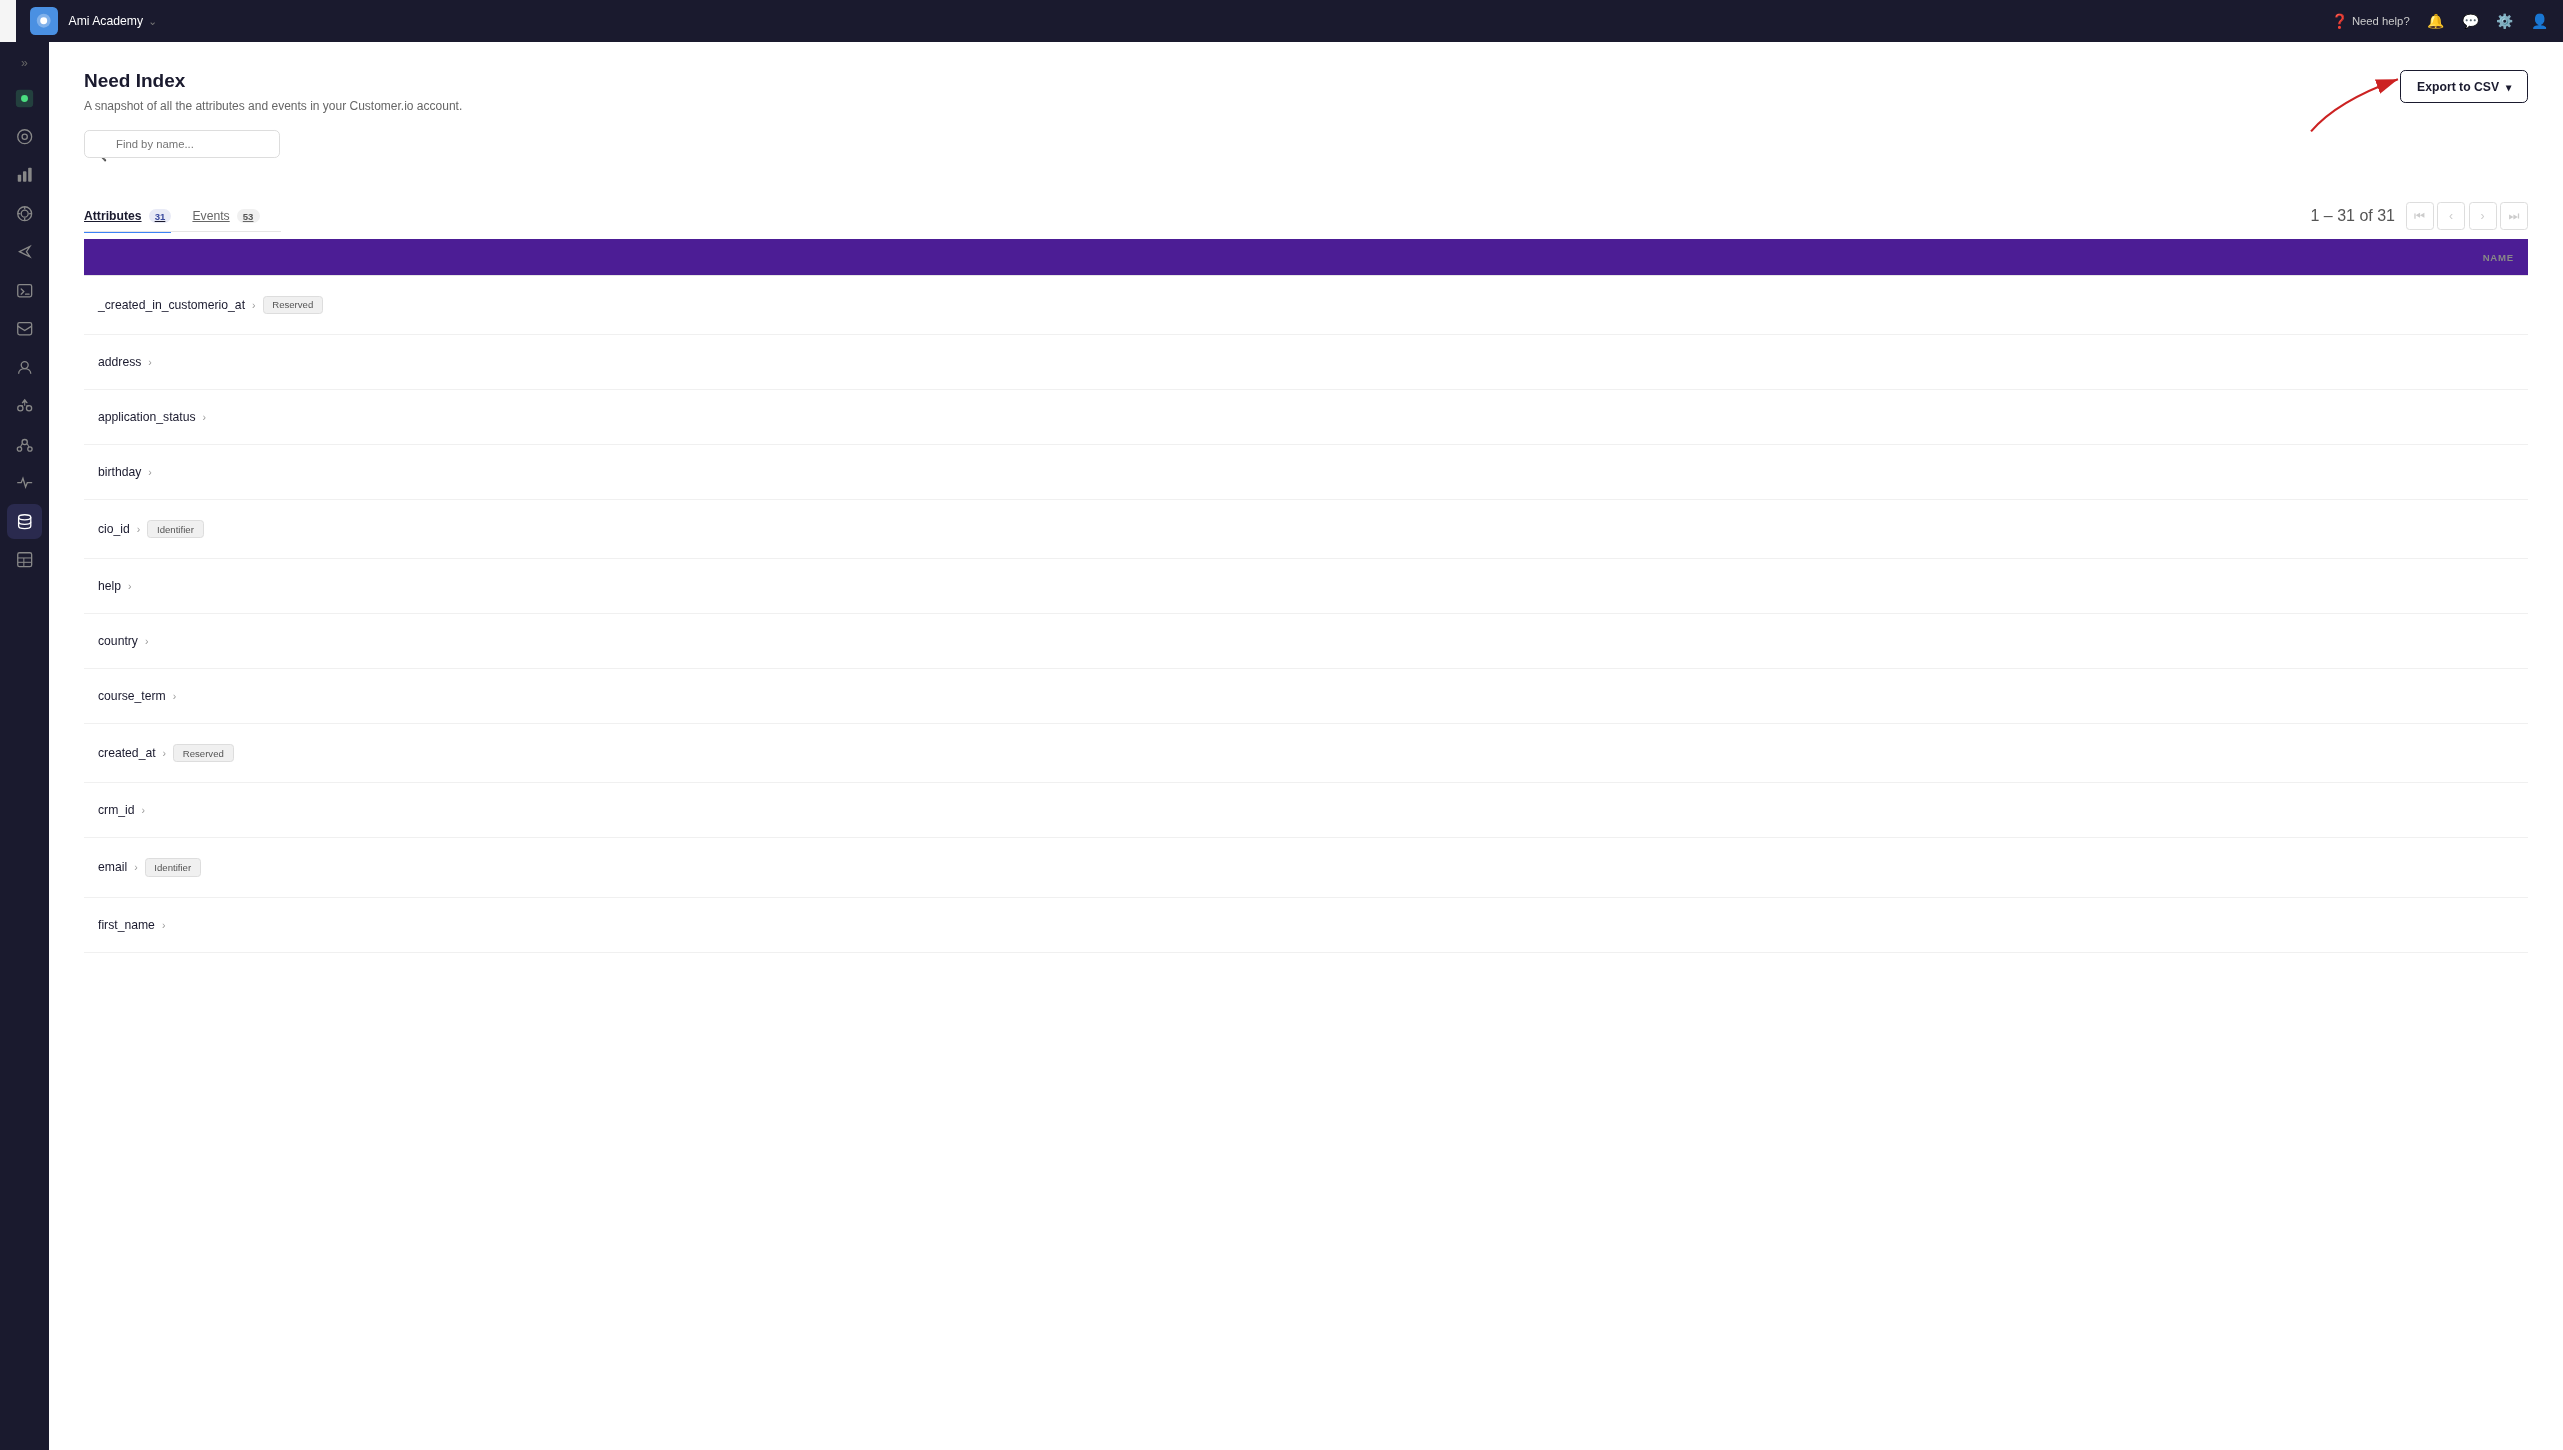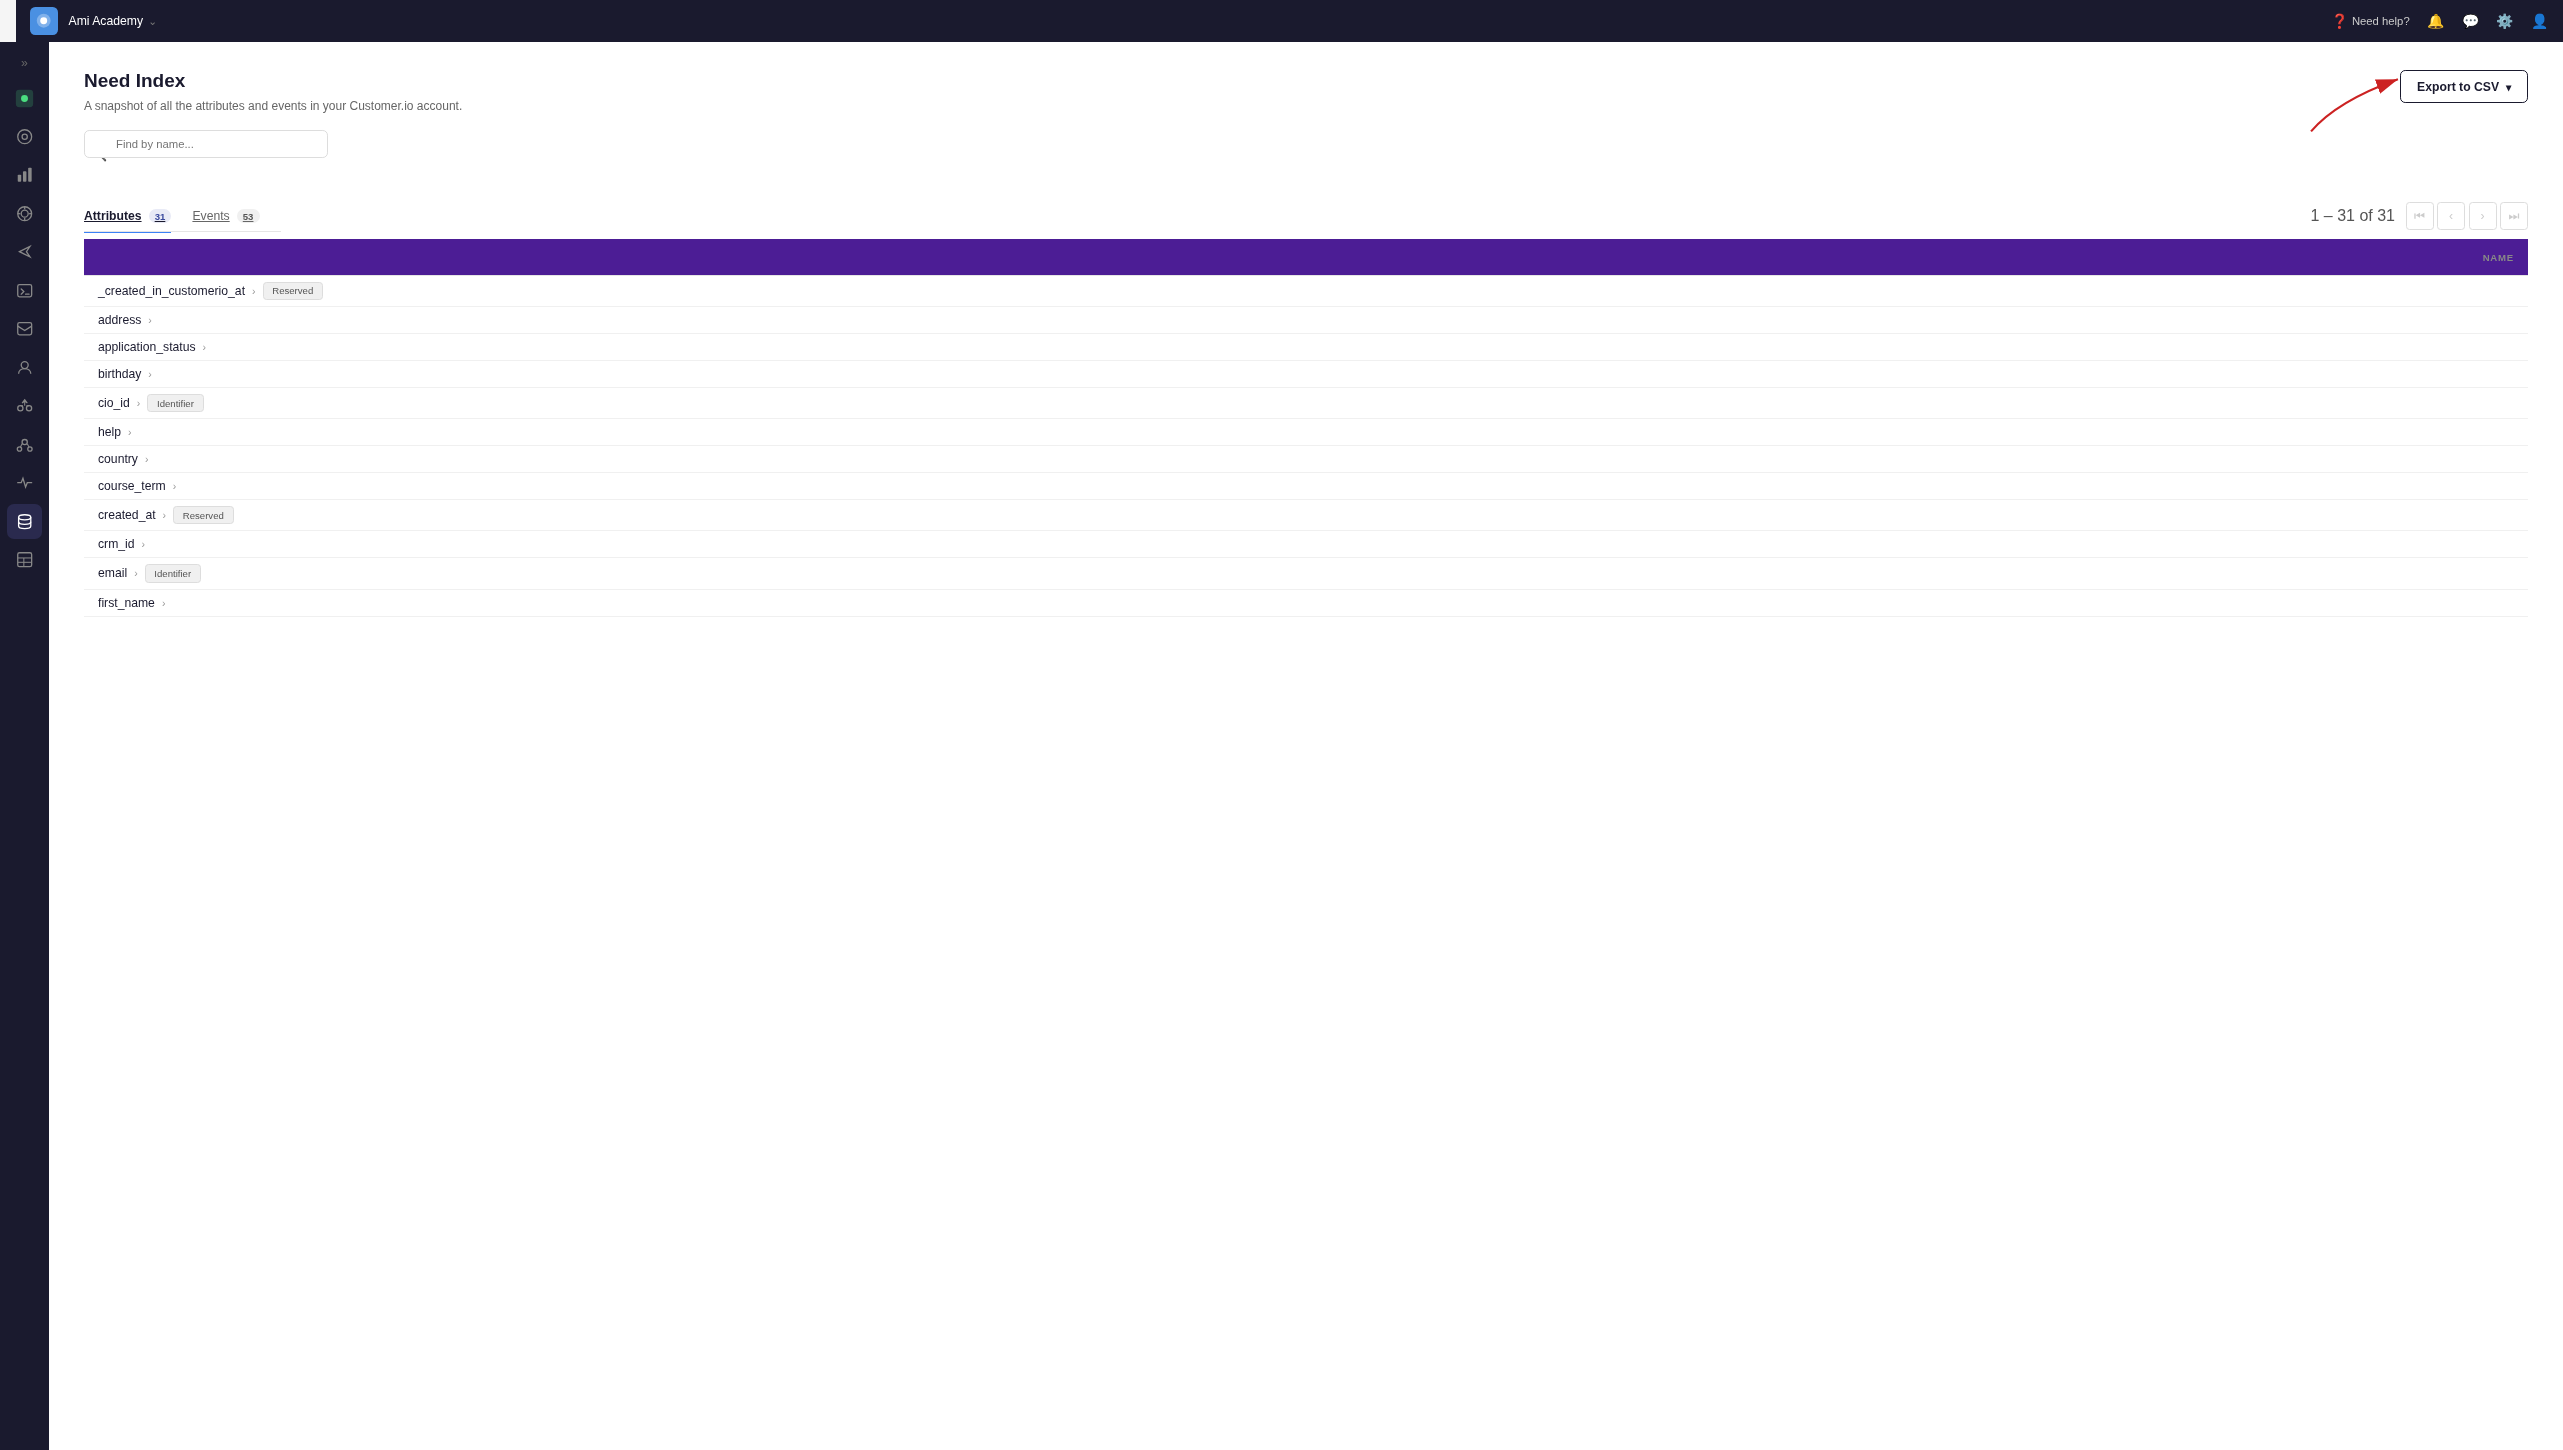--- a/index.html
+++ b/index.html
@@ -98,21 +98,21 @@
       color: #1a1a2e;
       margin-bottom: 7px;
     }
     .page-subtitle {
       font-size: 12px;
       color: #666;
       margin-bottom: 17.4px;
     }
 
     .search-bar {
-      width: 244px;
+      width: 196px;
       padding: 7px 10.5px 7px 31px;
       border: 0.9px solid #ddd;
       border-radius: 5.2px;
       font-size: 11.3px;
       color: #333;
       outline: none;
       background: white;
       margin-bottom: 21px;
       position: relative;
     }
@@ -209,21 +209,21 @@
       font-size: 9.6px;
       font-weight: 600;
       color: #888;
       letter-spacing: 0.08em;
       text-transform: uppercase;
       padding: 12.2px 14px;
       border-bottom: 0.9px solid #e5e5e5;
       background: #4c1d95;
     }
     .data-table td {
-      padding: 6px 14px;
+      padding: 20px 14px;
       border-bottom: 0.9px solid #f0f0f0;
       font-size: 12.2px;
       color: #1a1a2e;
       vertical-align: middle;
     }
 
     .row-name {
       display: flex;
       align-items: center;
       gap: 7px;

